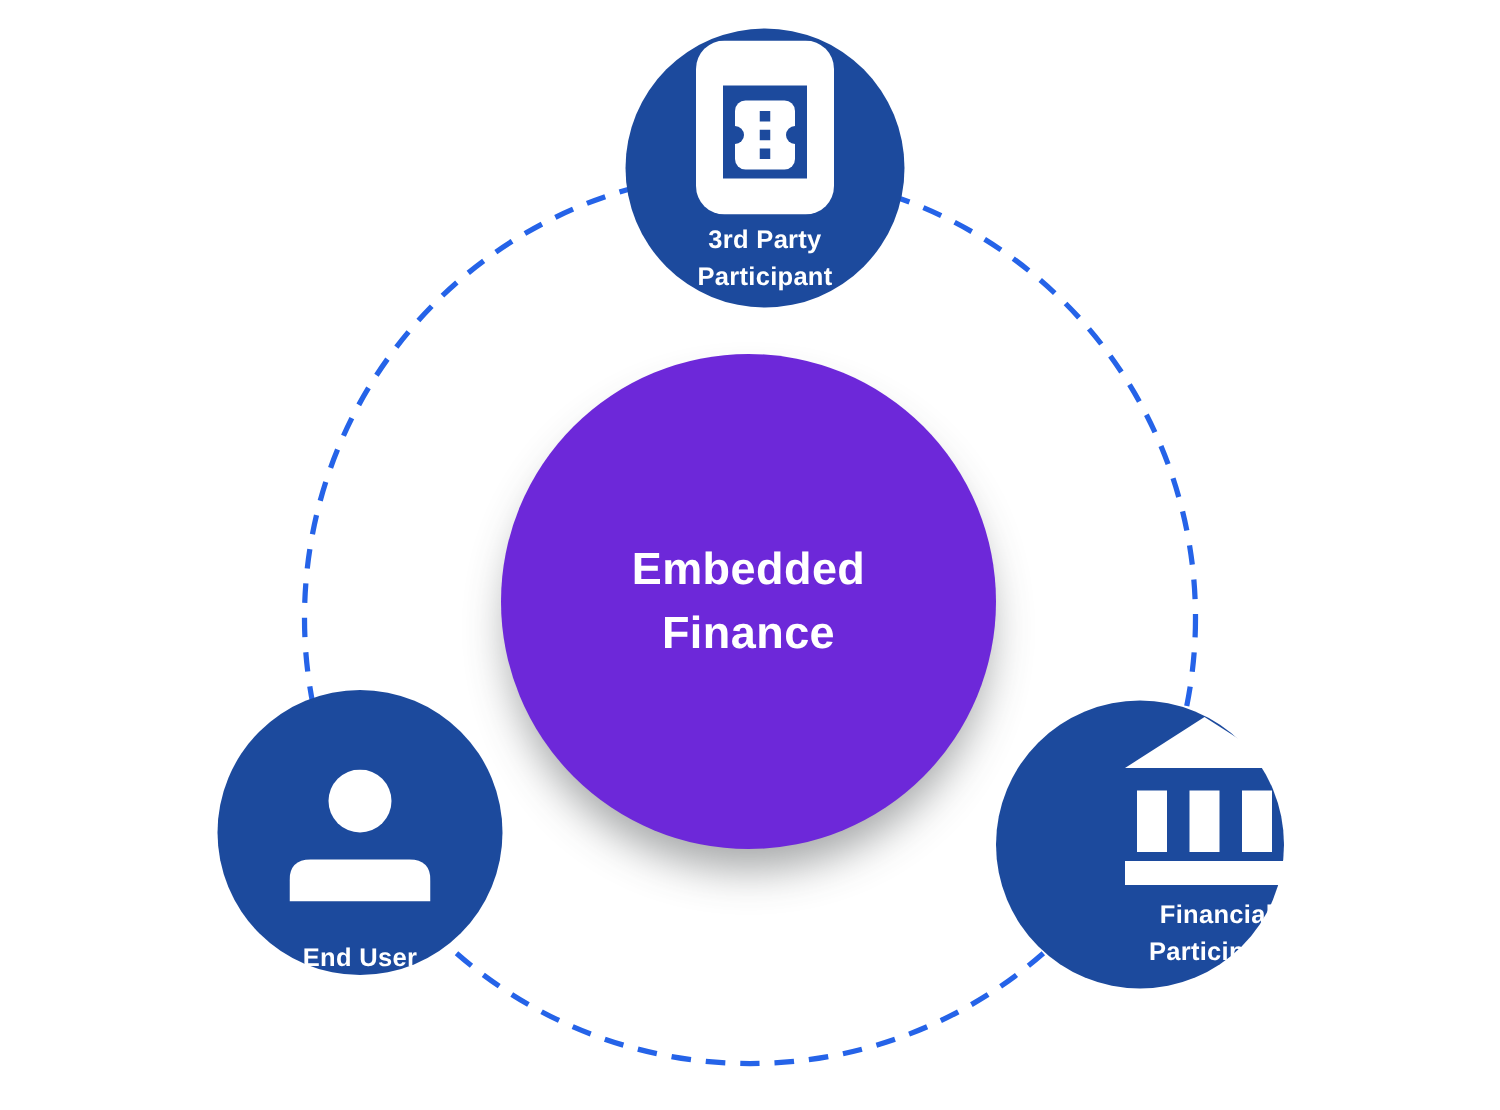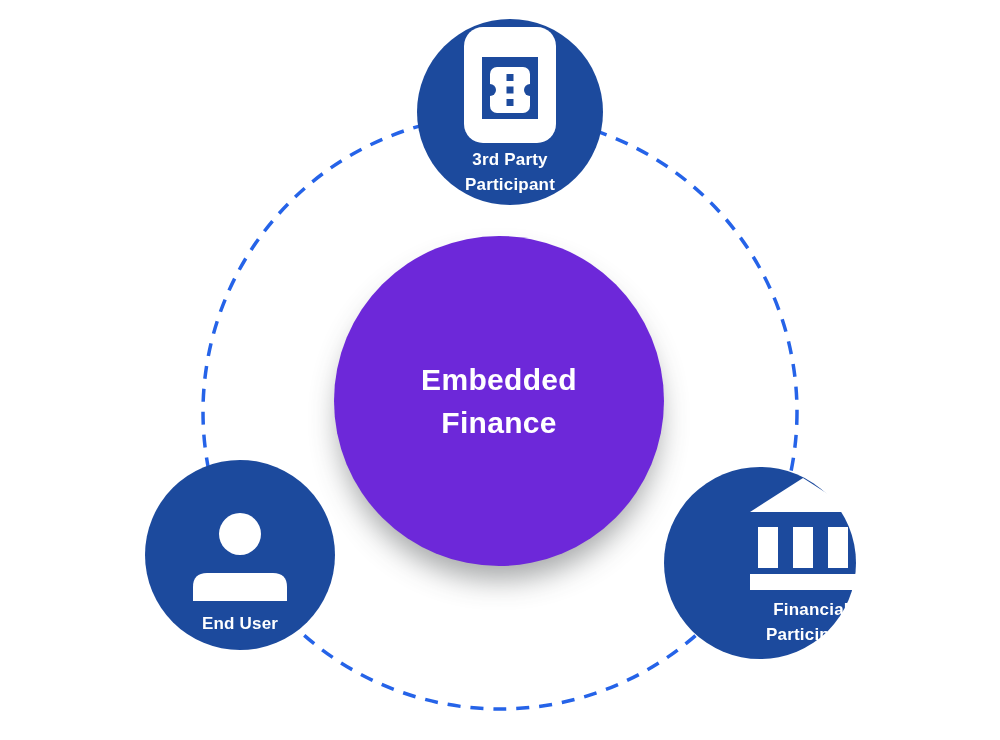--- a/index.html
+++ b/index.html
@@ -35,21 +35,21 @@
   .node-left   { left: 145px; top: 460px; width: 190px; height: 190px; padding-top: 53px; }
   .node-right  { left: 664px; top: 467px; width: 192px; height: 192px; padding-top: 11px; align-items: flex-end; }
 
   .node-label {
     font-size: 17px;
     font-weight: 700;
     line-height: 25px;
     letter-spacing: 0.2px;
   }
   .node-top .node-label   { margin-top: 4px; }
-  .node-left .node-label  { margin-top: 10px; }
+  .node-left .node-label  { margin-top: 25px; }
   .node-right .node-label { margin-top: 7px; }
 
   .center-node {
     position: absolute;
     left: 334px; top: 236px;
     width: 330px; height: 330px;
     border-radius: 50%;
     background: #6d28d9;
     color: #ffffff;
     display: flex;

